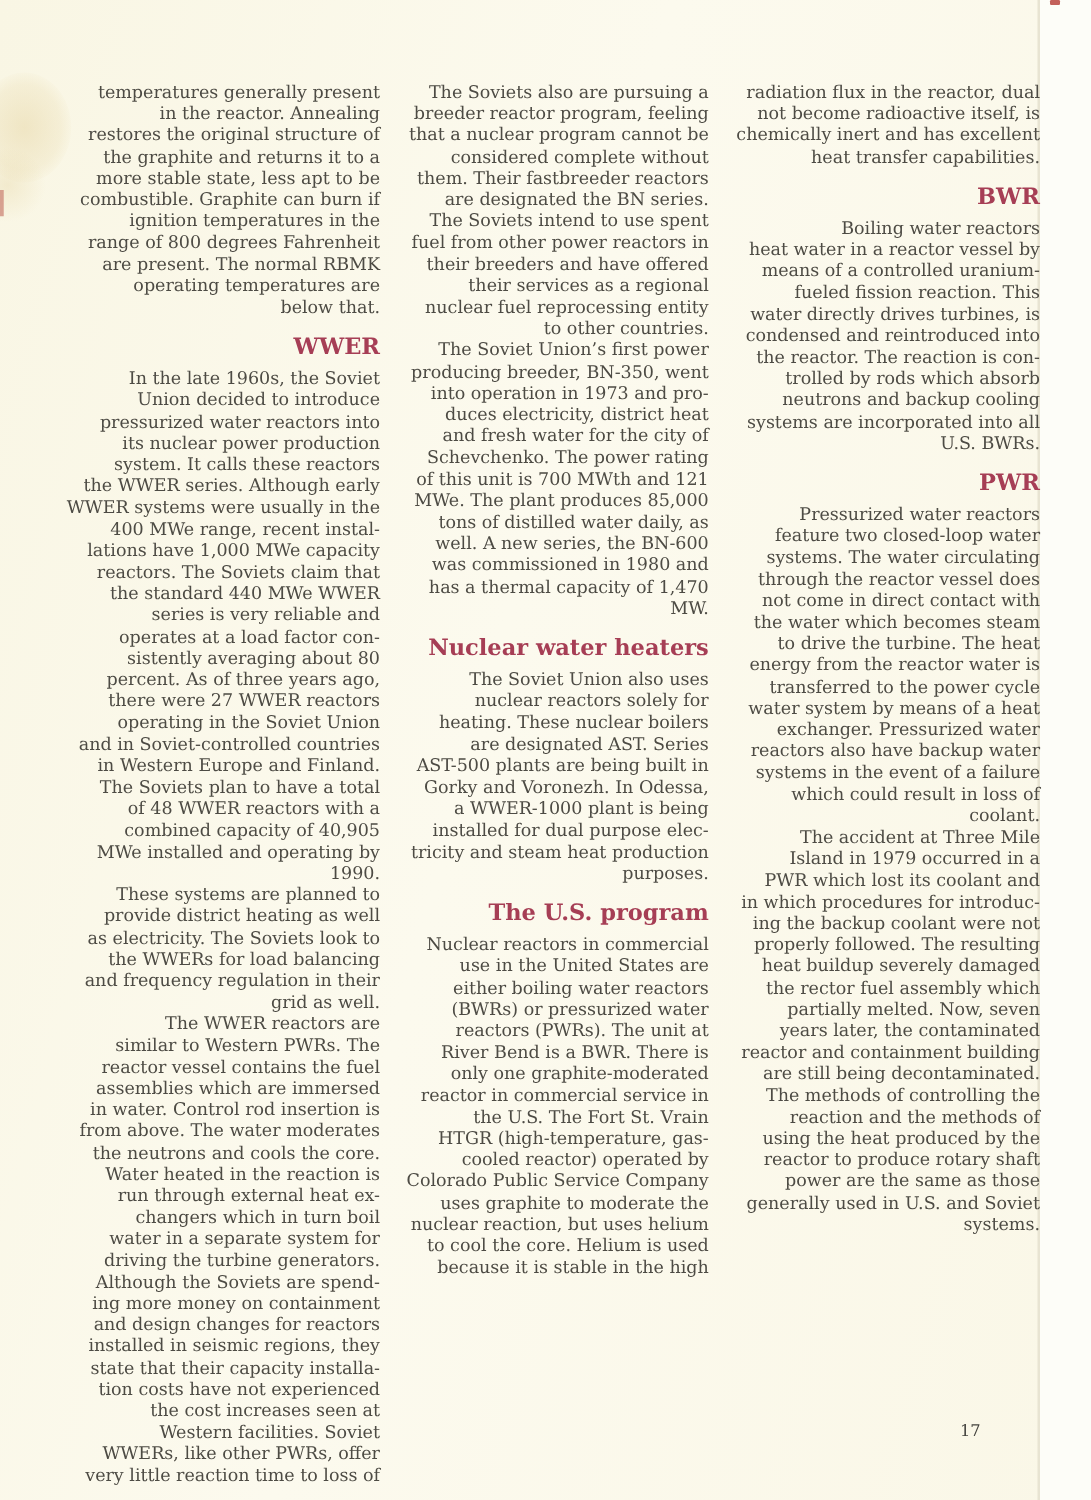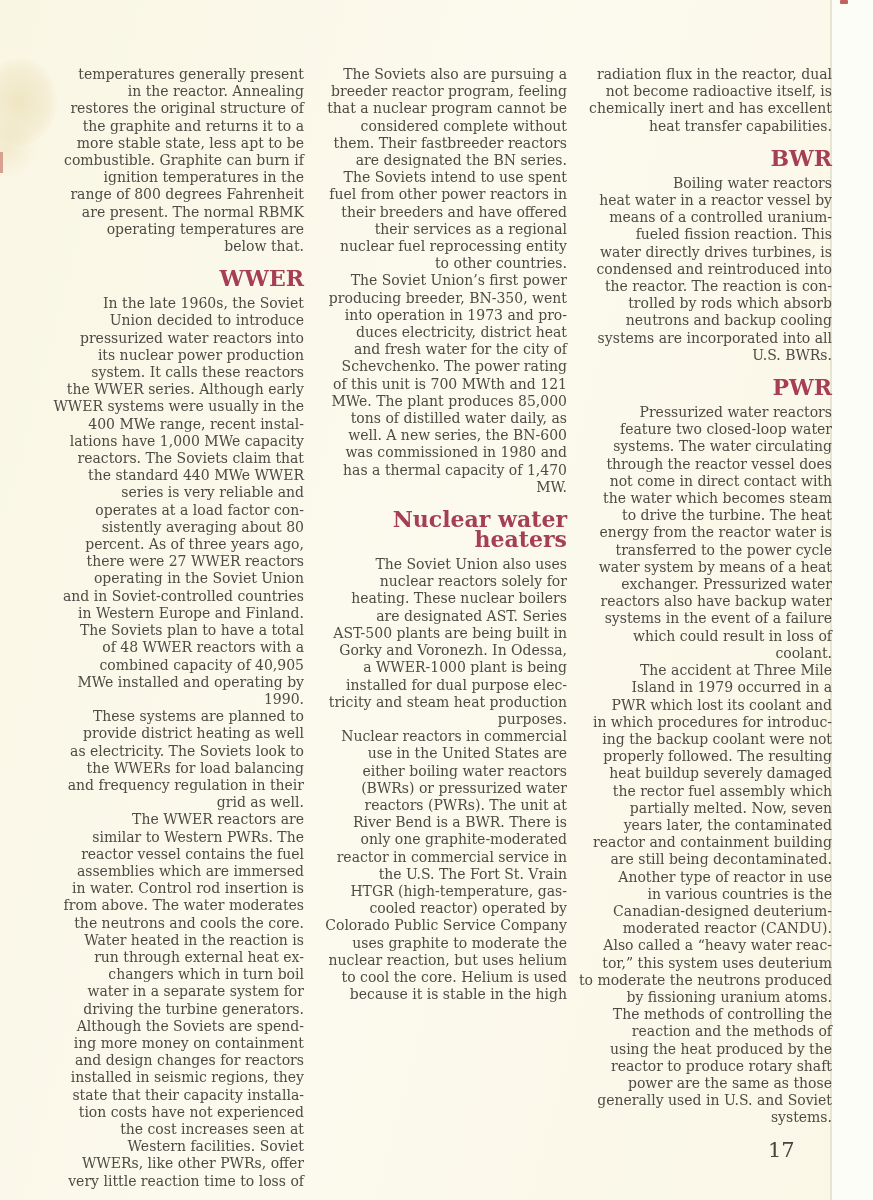--- a/index.html
+++ b/index.html
@@ -34,31 +34,31 @@
   }
   .col1 { left: 38px;  width: 266px; }
   .col2 { left: 301px; width: 266px; }
   .col3 { left: 560px; width: 272px; }
   .para {
     margin: 0;
     white-space: pre-line;
   }
   .para.indent { text-indent: 13px; }
   .heading {
-    font-size: 22px;
+    font-size: 18px;
     font-weight: bold;
     color: #a63e55;
     margin: 13px 0 7px 0;
     line-height: 20px;
   }
   .page-number {
     position: absolute;
     left: 768px;
     top: 1138px;
-    font-size: 21px;
+    font-size: 13px;
     color: #45443f;
   }
   .stain1 {
     position: absolute;
     left: -18px; top: 58px;
     width: 75px; height: 88px;
     border-radius: 50%;
     background: radial-gradient(ellipse at center, rgba(224,202,142,0.38) 0%, rgba(224,202,142,0.18) 55%, rgba(224,202,142,0) 75%);
   }
   .stain2 {
@@ -193,20 +193,21 @@
     <p class="para indent">The Soviet Union also uses
 nuclear reactors solely for
 heating. These nuclear boilers
 are designated AST. Series
 AST-500 plants are being built in
 Gorky and Voronezh. In Odessa,
 a WWER-1000 plant is being
 installed for dual purpose elec-
 tricity and steam heat production
 purposes.</p>
+    <h2 class="heading">The U.S. program</h2>
     <p class="para indent">Nuclear reactors in commercial
 use in the United States are
 either boiling water reactors
 (BWRs) or pressurized water
 reactors (PWRs). The unit at
 River Bend is a BWR. There is
 only one graphite-moderated
 reactor in commercial service in
 the U.S. The Fort St. Vrain
 HTGR (high-temperature, gas-
@@ -256,28 +257,20 @@
 PWR which lost its coolant and
 in which procedures for introduc-
 ing the backup coolant were not
 properly followed. The resulting
 heat buildup severely damaged
 the rector fuel assembly which
 partially melted. Now, seven
 years later, the contaminated
 reactor and containment building
 are still being decontaminated.</p>
-    <p class="para indent">Another type of reactor in use
-in various countries is the
-Canadian-designed deuterium-
-moderated reactor (CANDU).
-Also called a “heavy water reac-
-tor,” this system uses deuterium
-to moderate the neutrons produced
-by fissioning uranium atoms.</p>
     <p class="para indent">The methods of controlling the
 reaction and the methods of
 using the heat produced by the
 reactor to produce rotary shaft
 power are the same as those
 generally used in U.S. and Soviet
 systems.</p>
   </div>
 
   <div class="page-number">17</div>

